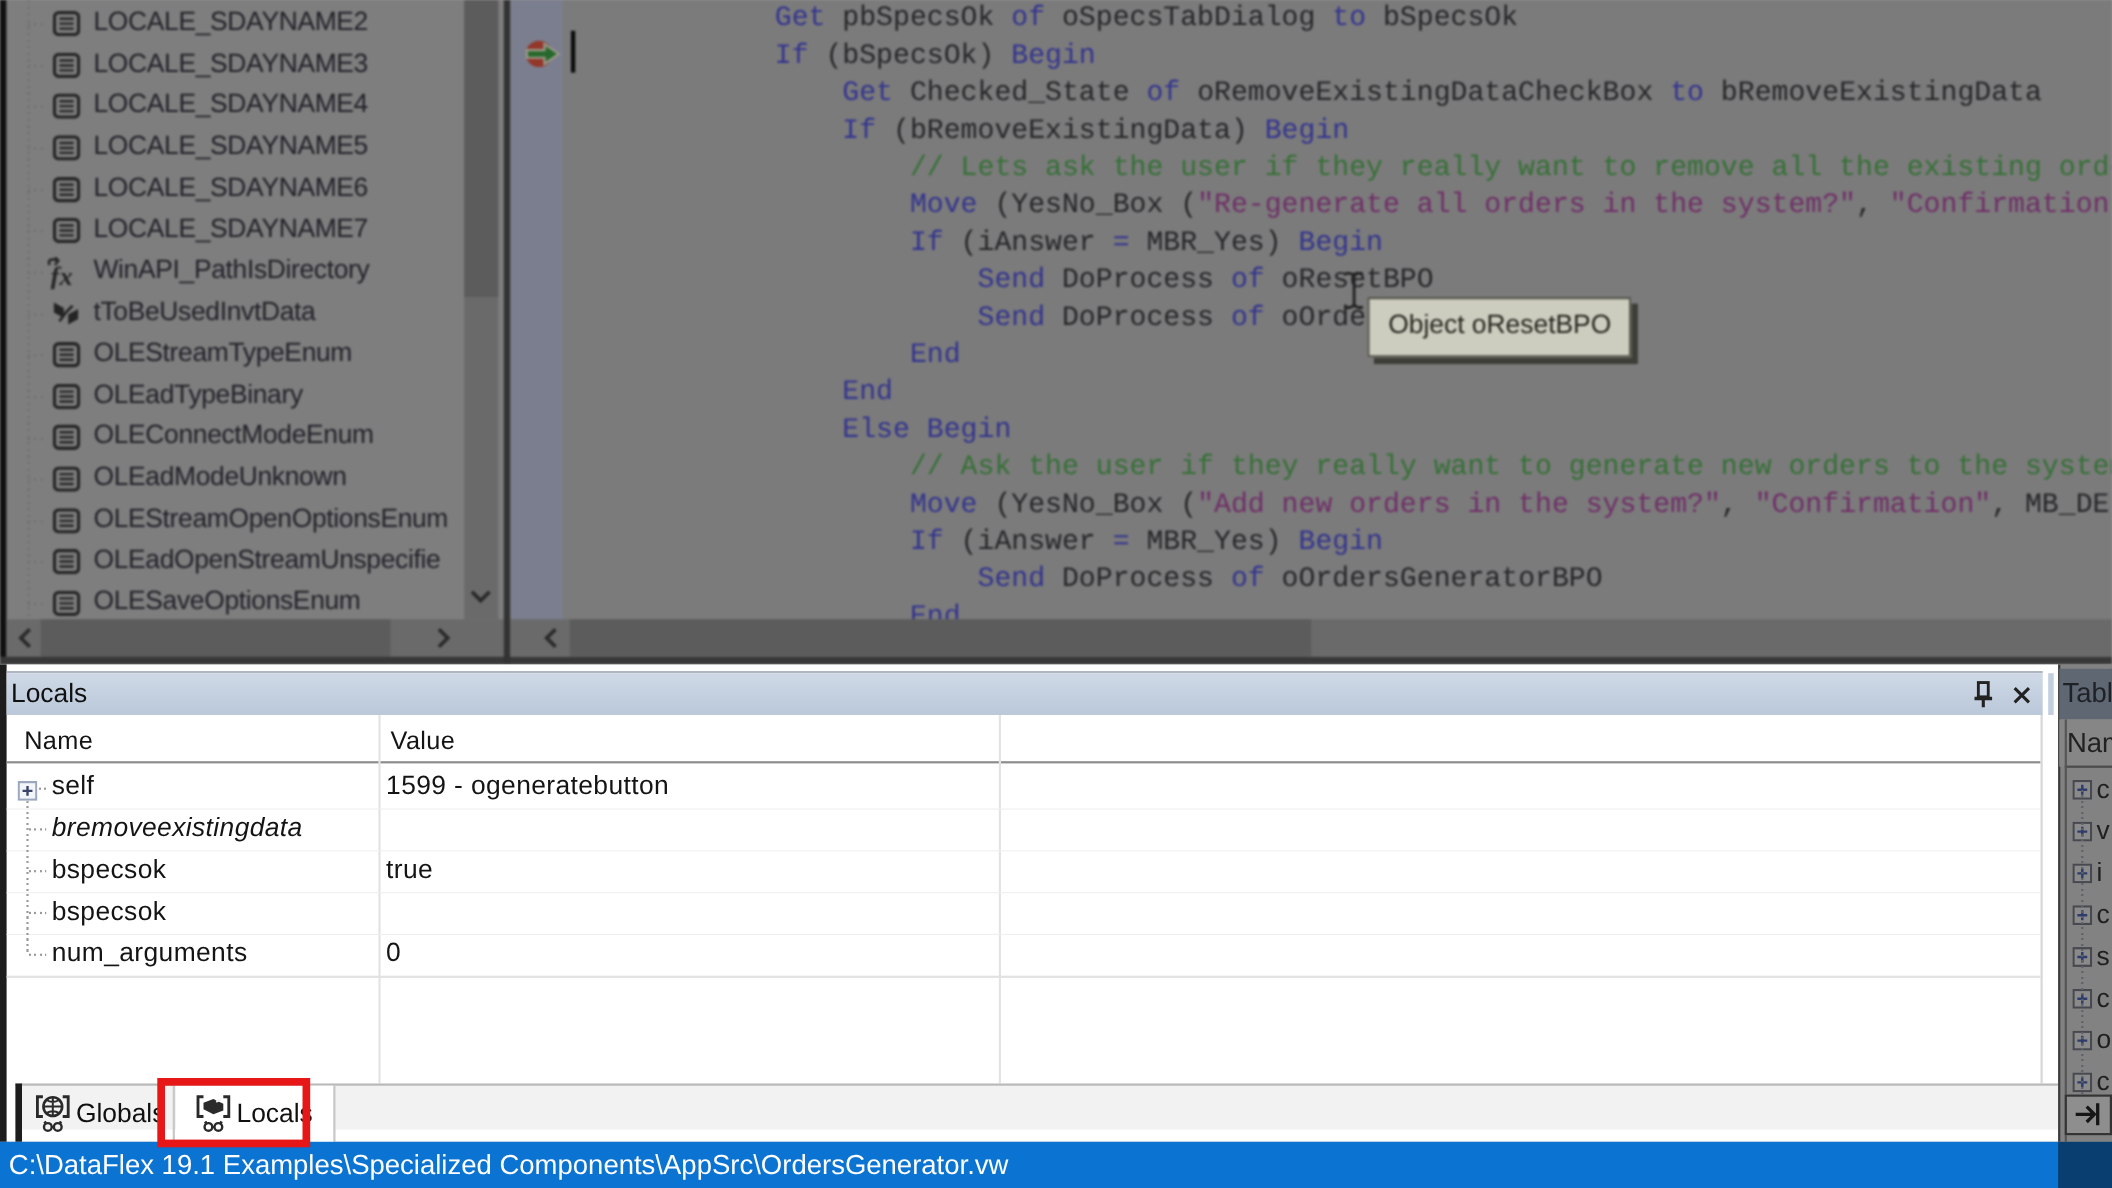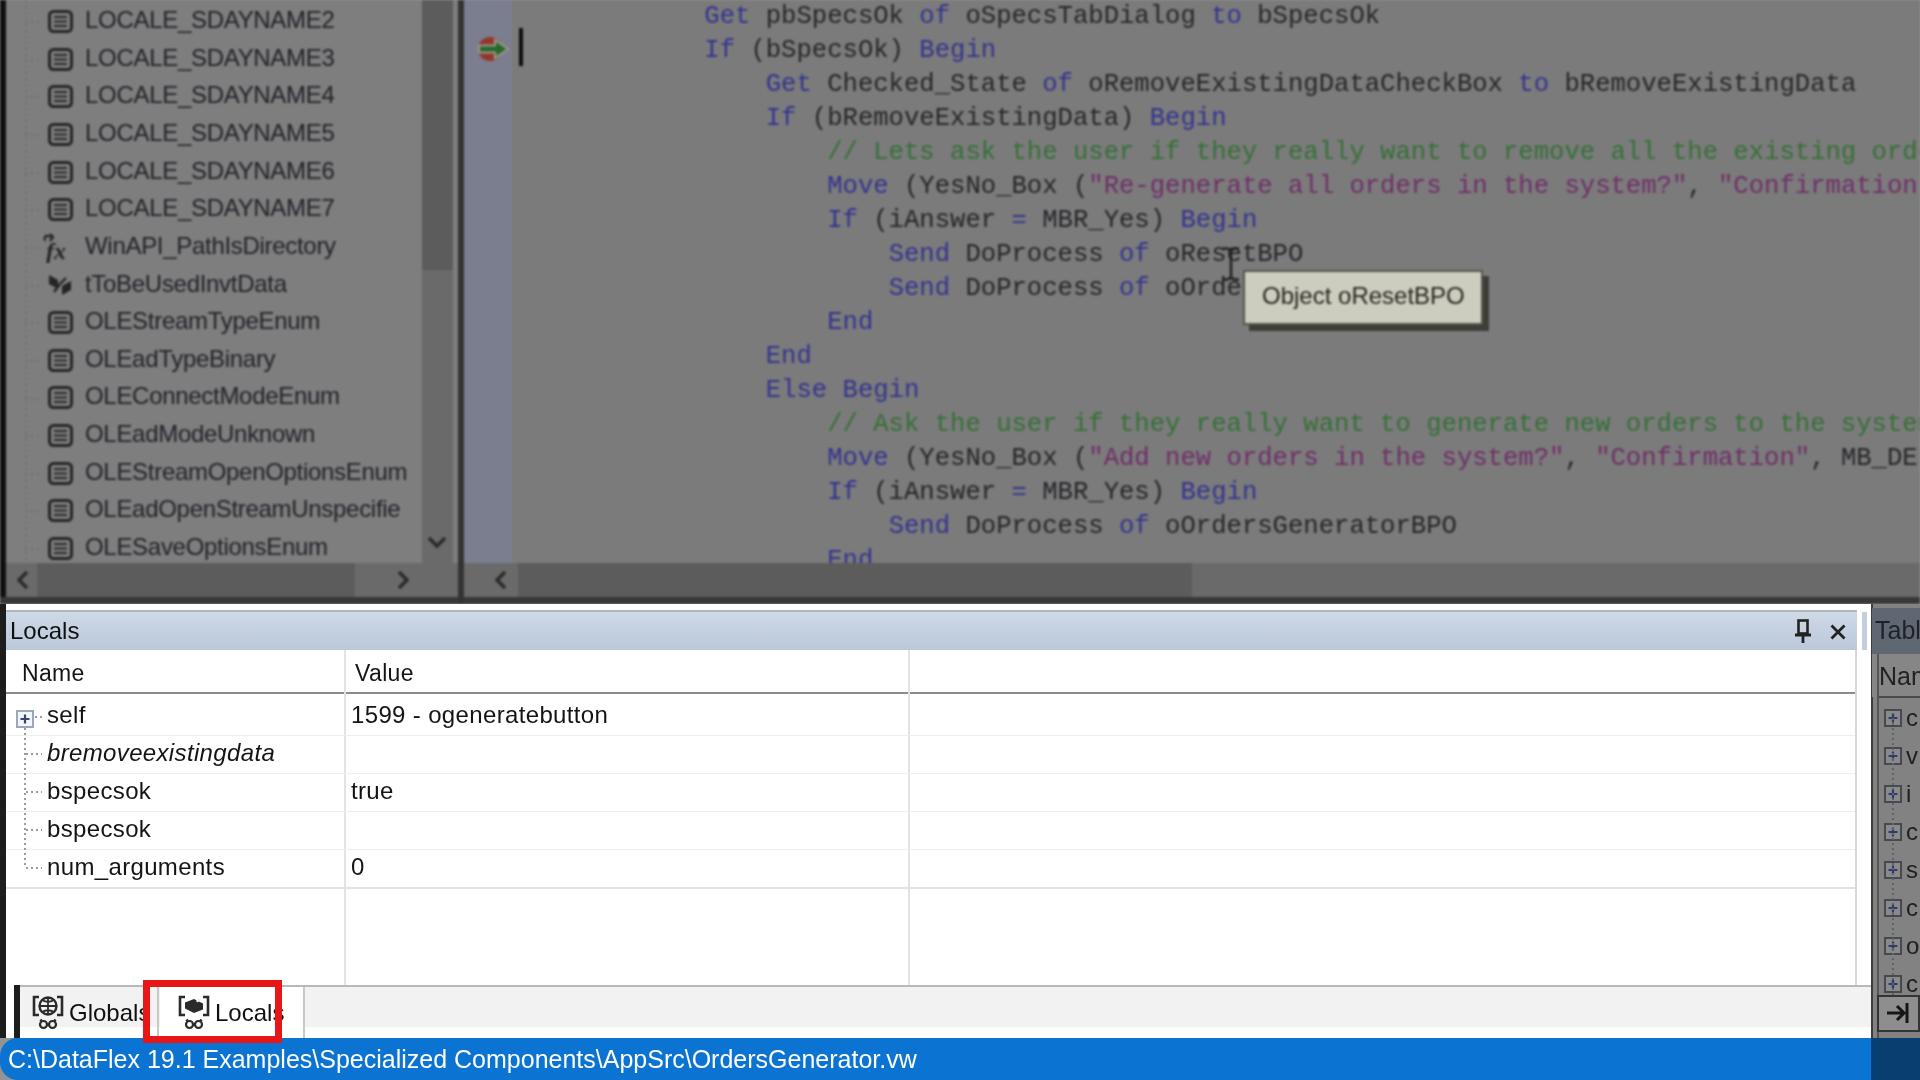--- a/index.html
+++ b/index.html
@@ -17,21 +17,21 @@
   .st { color:#6f2e67; }
   
   #locals { position:absolute; top:604px; left:0; width:1871px; height:434px; background:#ffffff; }
   .gridv { position:absolute; width:2px; background:#e3e3e3; }
   .rowline { position:absolute; left:6px; width:1849px; height:1px; background:#efefef; }
   .cell { position:absolute; font-size:24px; color:#141414; white-space:nowrap; letter-spacing:0.35px; }
   
   #tabbar { position:absolute; top:985px; left:14px; width:1871px; height:42px; background:#f2f2f2; border-top:2px solid #b9b9b9; }
   .tabtxt { position:absolute; font-size:24px; color:#101010; }
   
-  #status { position:absolute; top:1038px; left:0; width:1920px; height:42px; background:#0b73d1;border-radius:18px; }
+  #status { position:absolute; top:1038px; left:0; width:1920px; height:42px; background:#0b73d1; }
   #status .txt { position:absolute; left:8px; top:7px; font-size:25px; color:#fdfdfd; white-space:pre; }
   
   #rpanel { position:absolute; top:604px; left:1871px; width:49px; height:434px; background:#828282; overflow:hidden; }
 </style>
 </head>
 <body>
 <div id="scr">
 
   <div id="top">
 

